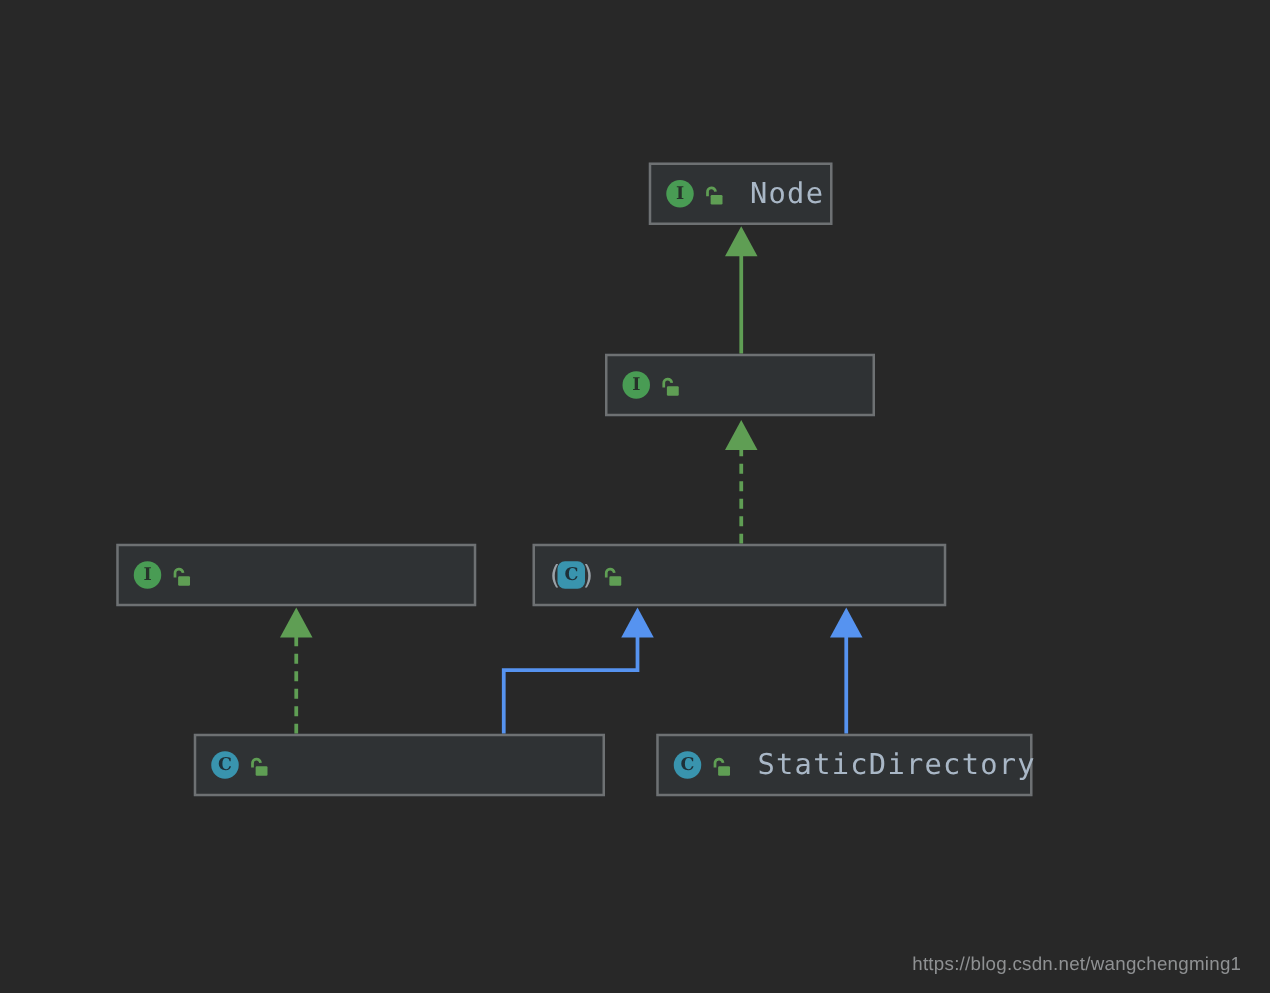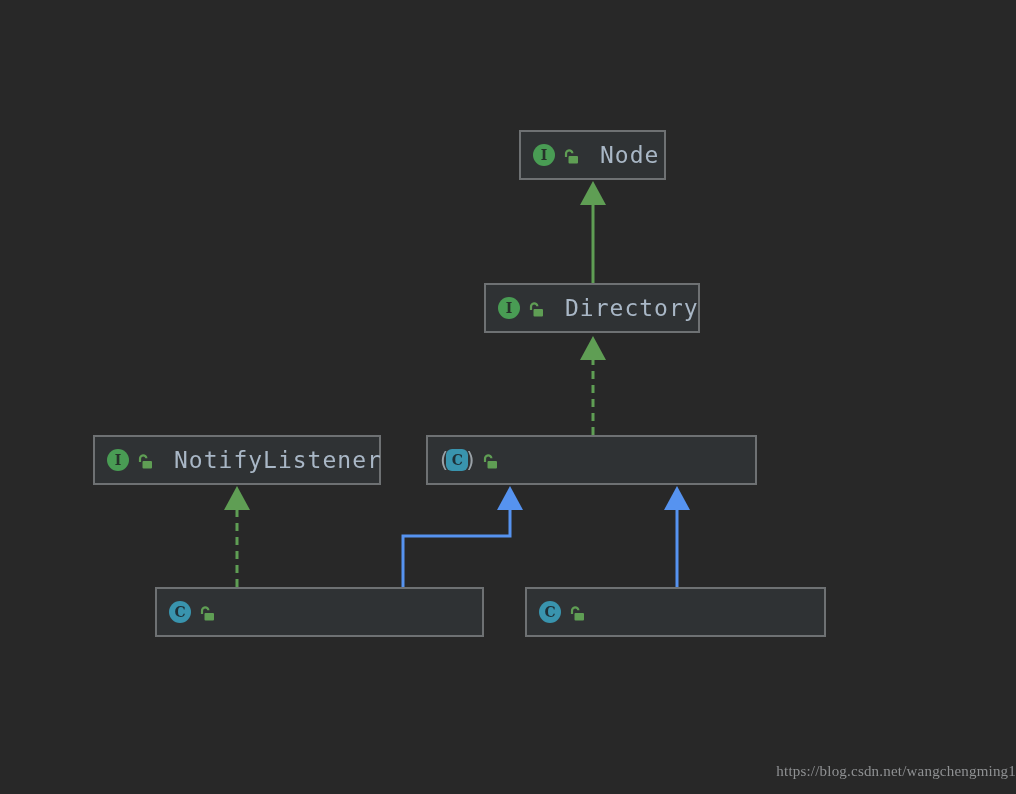--- a/index.html
+++ b/index.html
@@ -48,24 +48,24 @@
     font-weight:normal;
     letter-spacing:0;
     line-height:22px;
   }
   .paren.open  { margin-right:-2px; }
   .paren.close { margin-left:-2px; }
   .lock-icon { flex:0 0 auto; margin-top:2px; }
   .uml-label { margin-left:12px; }
   #watermark {
     position:absolute;
-    right:0;
+    right:23px;
     top:763px;
     color:#8f9193;
-    font-family:Liberation Serif, serif;
+    font-family:Liberation Sans, sans-serif;
     font-size:15px;
     letter-spacing:0.2px;
   }
 </style>
 </head>
 <body>
 
 <div id="canvas">
 
   <svg id="edges" xmlns="http://www.w3.org/2000/svg">
@@ -104,30 +104,28 @@
     </svg>
     <span class="uml-label">Node</span>
   </div>
 
   <div class="uml-box" style="left:484px; top:283px; width:216px;">
     <span class="type-icon iface">I</span>
     <svg class="lock-icon" width="17" height="17" viewBox="0 0 17 17">
       <path d="M3 9 V5.7 A3.2 3.2 0 0 1 9.4 5.3" fill="none" stroke="#5f9e54" stroke-width="2.2"></path>
       <rect x="5.5" y="8" width="9.5" height="7.5" rx="1" fill="#5f9e54"></rect>
     </svg>
-    <span class="uml-label">Directory</span>
   </div>
 
   <div class="uml-box" style="left:93px; top:435px; width:288px;">
     <span class="type-icon iface">I</span>
     <svg class="lock-icon" width="17" height="17" viewBox="0 0 17 17">
       <path d="M3 9 V5.7 A3.2 3.2 0 0 1 9.4 5.3" fill="none" stroke="#5f9e54" stroke-width="2.2"></path>
       <rect x="5.5" y="8" width="9.5" height="7.5" rx="1" fill="#5f9e54"></rect>
     </svg>
-    <span class="uml-label">NotifyListener</span>
   </div>
 
   <div class="uml-box" style="left:426px; top:435px; width:331px;">
     <span class="abstract-wrap">
       <span class="paren open">(</span>
       <span class="type-icon cls">C</span>
       <span class="paren close">)</span>
     </span>
     <svg class="lock-icon" width="17" height="17" viewBox="0 0 17 17">
       <path d="M3 9 V5.7 A3.2 3.2 0 0 1 9.4 5.3" fill="none" stroke="#5f9e54" stroke-width="2.2"></path>
@@ -142,17 +140,18 @@
       <rect x="5.5" y="8" width="9.5" height="7.5" rx="1" fill="#5f9e54"></rect>
     </svg>
   </div>
 
   <div class="uml-box" style="left:525px; top:587px; width:301px;">
     <span class="type-icon cls">C</span>
     <svg class="lock-icon" width="17" height="17" viewBox="0 0 17 17">
       <path d="M3 9 V5.7 A3.2 3.2 0 0 1 9.4 5.3" fill="none" stroke="#5f9e54" stroke-width="2.2"></path>
       <rect x="5.5" y="8" width="9.5" height="7.5" rx="1" fill="#5f9e54"></rect>
     </svg>
+    <span class="uml-label">StaticDirectory</span>
   </div>
 
   <div id="watermark">https://blog.csdn.net/wangchengming1</div>
 
 </div>
 
 </body></html>

